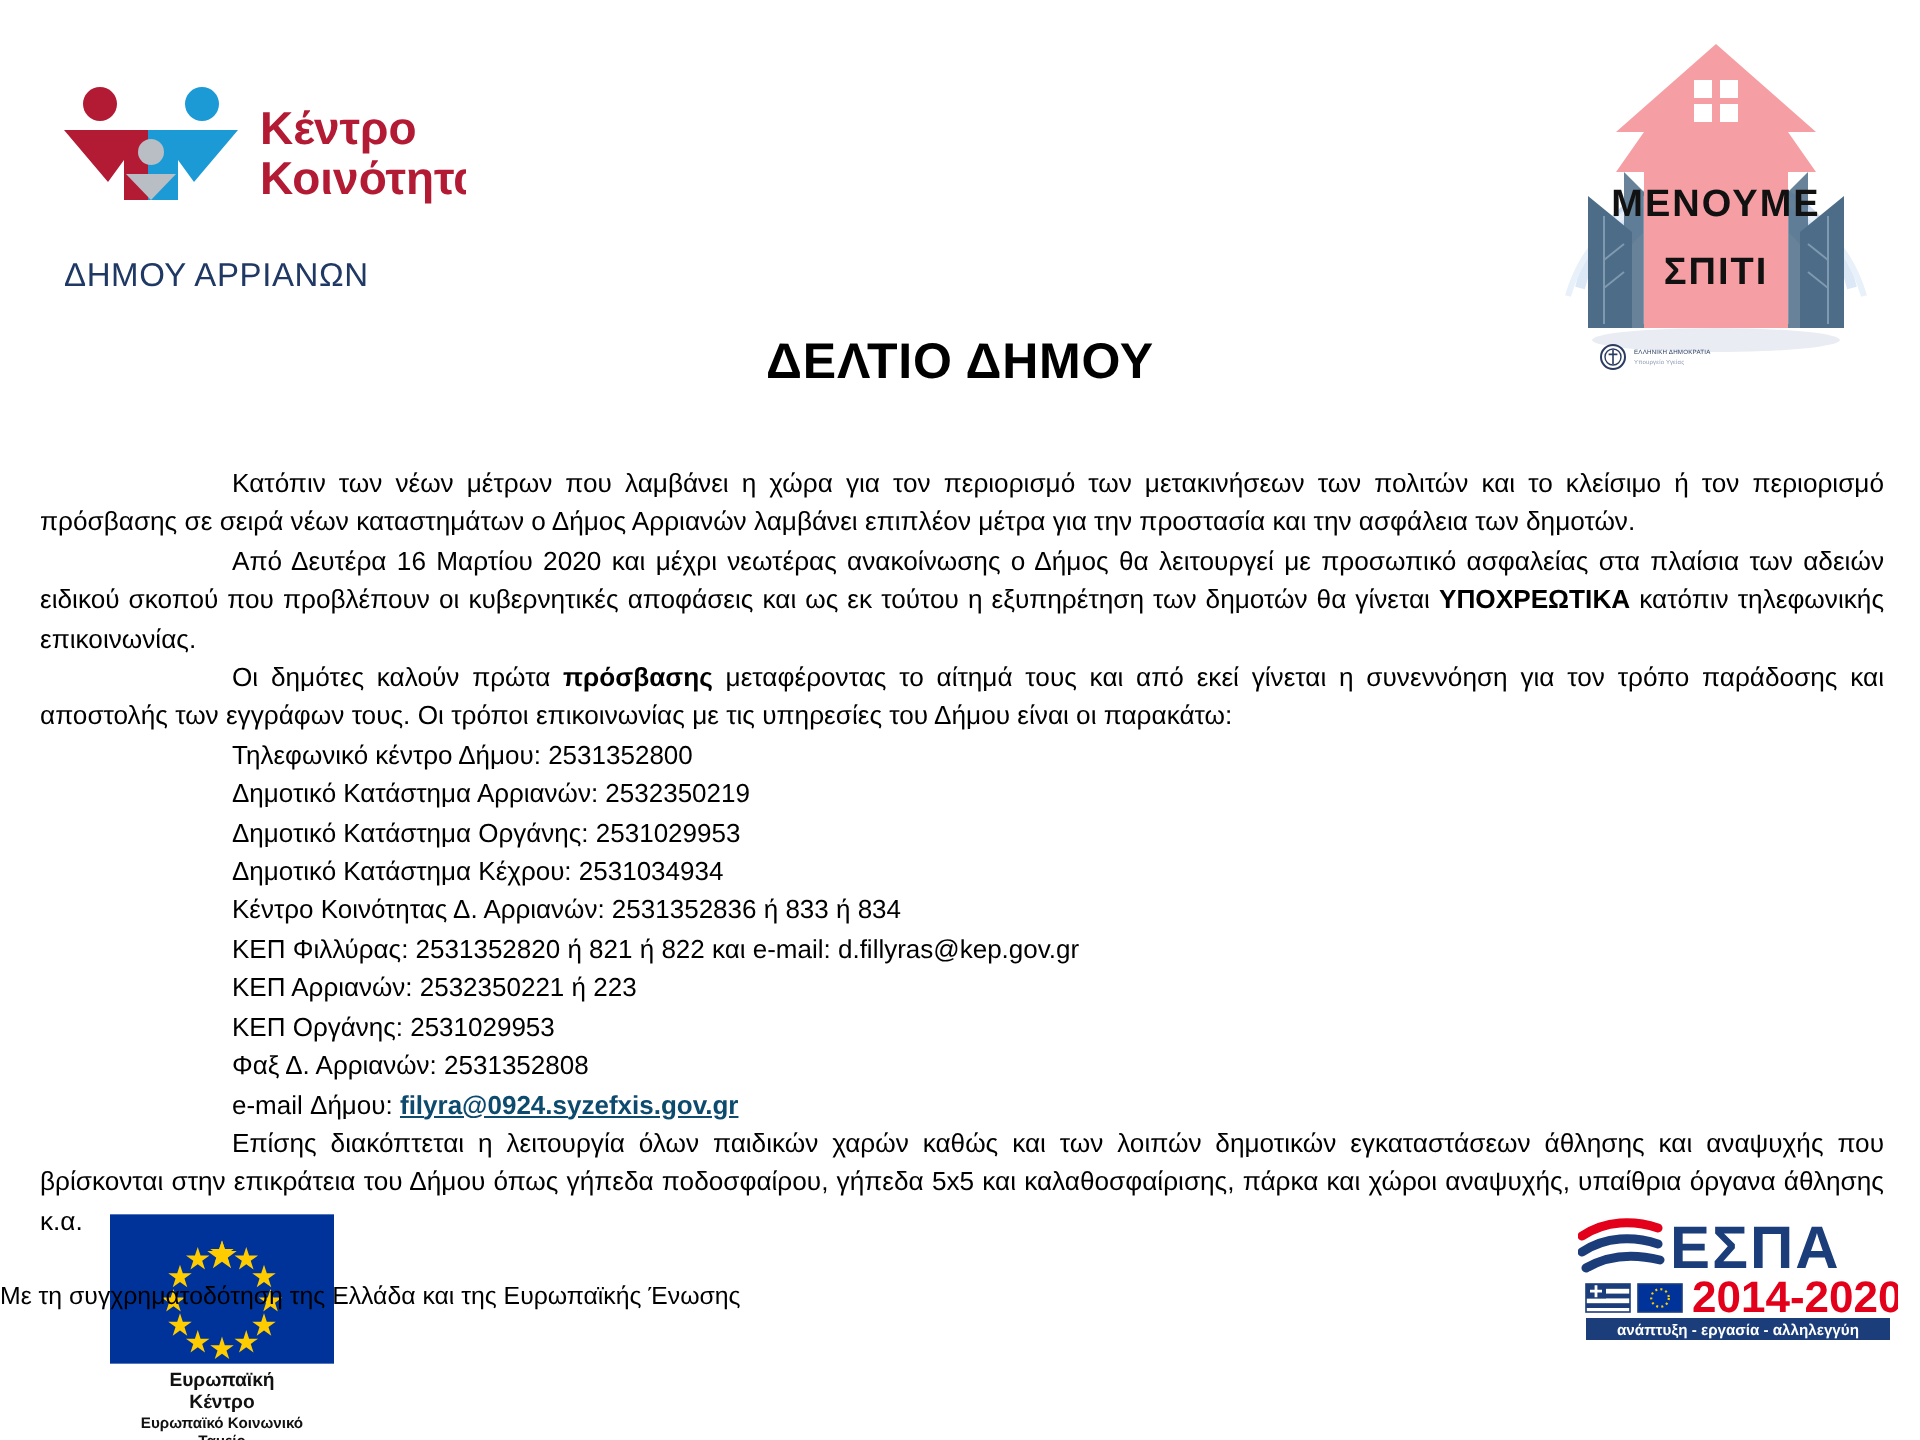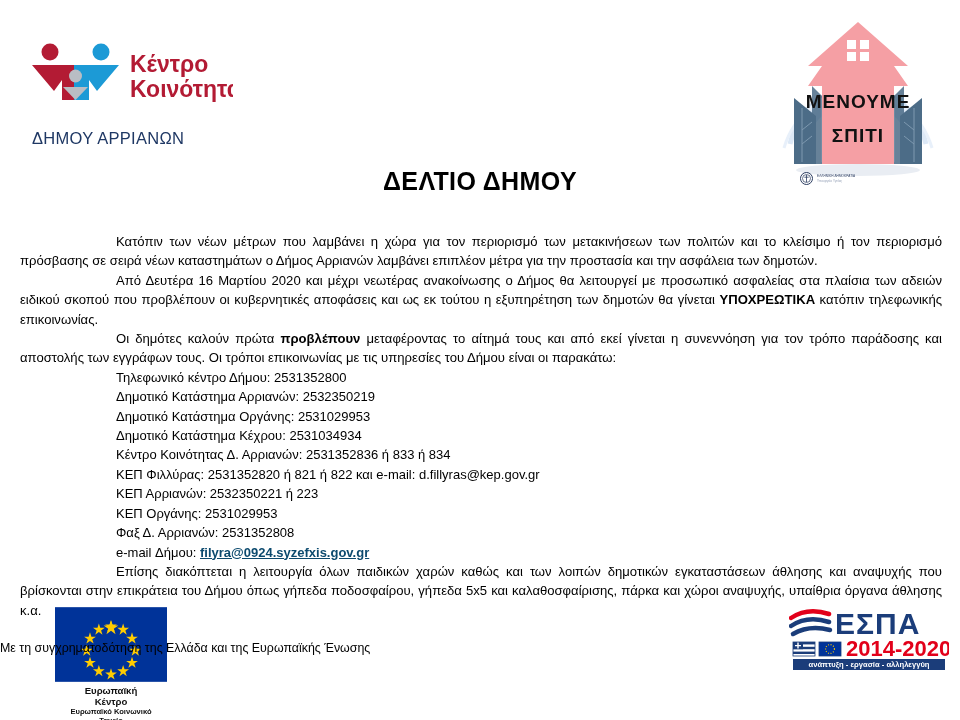--- a/index.html
+++ b/index.html
@@ -244,21 +244,21 @@
 </div>
 
 <div class="doc-title">ΔΕΛΤΙΟ ΔΗΜΟΥ</div>
 
 <div class="body-text">
 
   <p>Κατόπιν των νέων μέτρων που λαμβάνει η χώρα για τον περιορισμό των μετακινήσεων των πολιτών και το κλείσιμο ή τον περιορισμό πρόσβασης σε σειρά νέων καταστημάτων ο Δήμος Αρριανών λαμβάνει επιπλέον μέτρα για την προστασία και την ασφάλεια των δημοτών.</p>
 
   <p><span>Από Δευτέρα 16 Μαρτίου 2020  και μέχρι νεωτέρας ανακοίνωσης ο Δήμος θα λειτουργεί με προσωπικό ασφαλείας στα πλαίσια των αδειών ειδικού σκοπού που προβλέπουν οι κυβερνητικές αποφάσεις και ως εκ τούτου η εξυπηρέτηση των δημοτών θα γίνεται </span><b>ΥΠΟΧΡΕΩΤΙΚΑ</b><span> κατόπιν τηλεφωνικής επικοινωνίας.</span></p>
 
-  <p><span>Οι δημότες καλούν πρώτα </span><b>προβλέπουν</b><span> μεταφέροντας το αίτημά τους και από εκεί γίνεται η συνεννόηση για τον τρόπο παράδοσης και αποστολής των εγγράφων τους. Οι τρόποι επικοινωνίας με τις υπηρεσίες του Δήμου είναι οι παρακάτω:</span></p>
+  <p><span>Οι δημότες καλούν πρώτα </span><b>πρόσβασης</b><span> μεταφέροντας το αίτημά τους και από εκεί γίνεται η συνεννόηση για τον τρόπο παράδοσης και αποστολής των εγγράφων τους. Οι τρόποι επικοινωνίας με τις υπηρεσίες του Δήμου είναι οι παρακάτω:</span></p>
 
   <ul class="contact-list">
     <li>Τηλεφωνικό κέντρο Δήμου: 2531352800</li>
     <li>Δημοτικό Κατάστημα Αρριανών: 2532350219</li>
     <li>Δημοτικό Κατάστημα Οργάνης: 2531029953</li>
     <li>Δημοτικό Κατάστημα Κέχρου: 2531034934</li>
     <li>Κέντρο Κοινότητας Δ. Αρριανών: 2531352836  ή 833  ή 834</li>
     <li>ΚΕΠ Φιλλύρας: 2531352820   ή 821  ή 822  και e-mail: d.fillyras@kep.gov.gr</li>
     <li>ΚΕΠ Αρριανών: 2532350221  ή 223</li>
     <li>ΚΕΠ Οργάνης: 2531029953</li>

